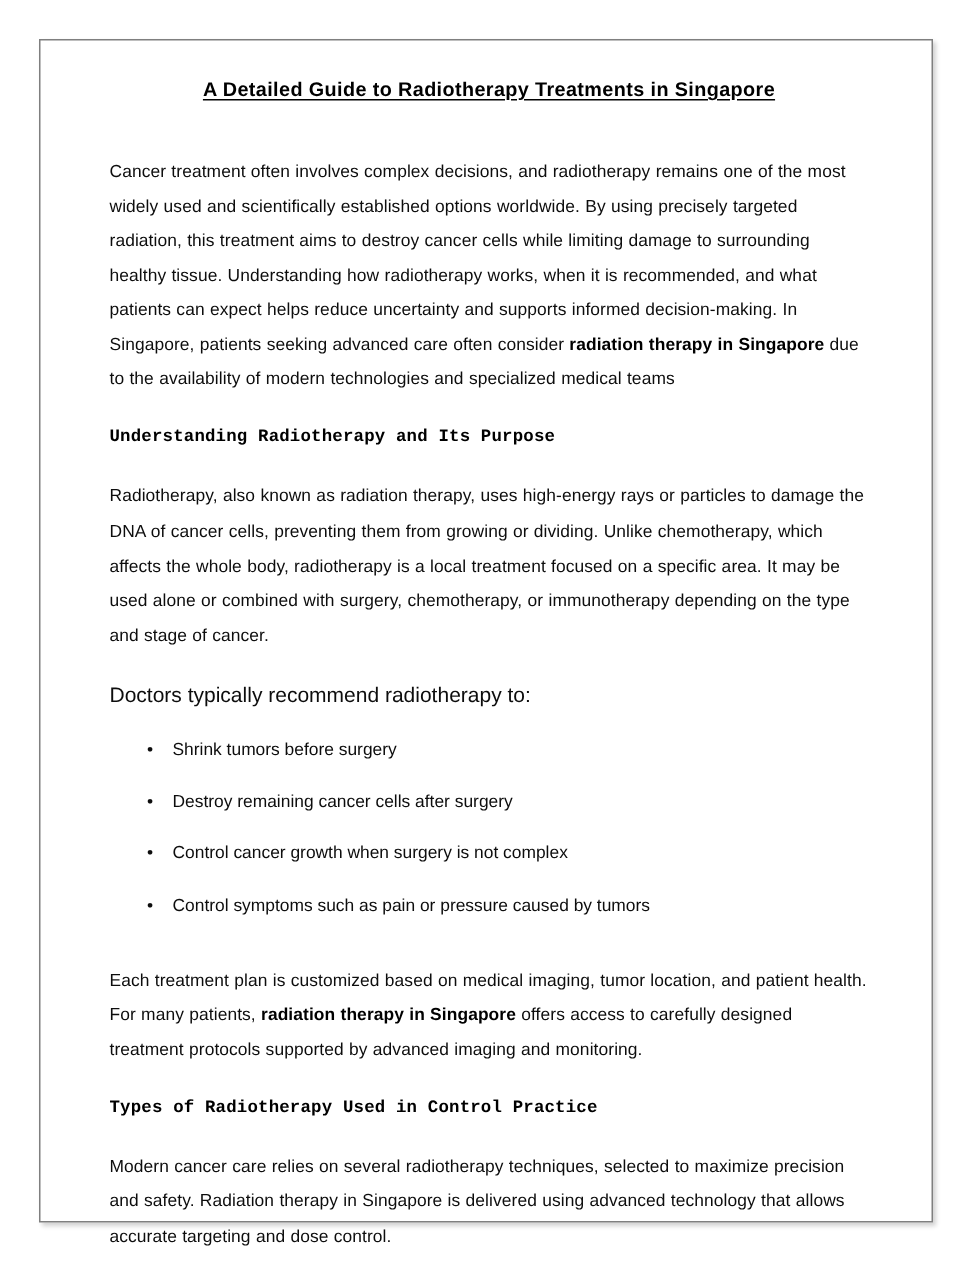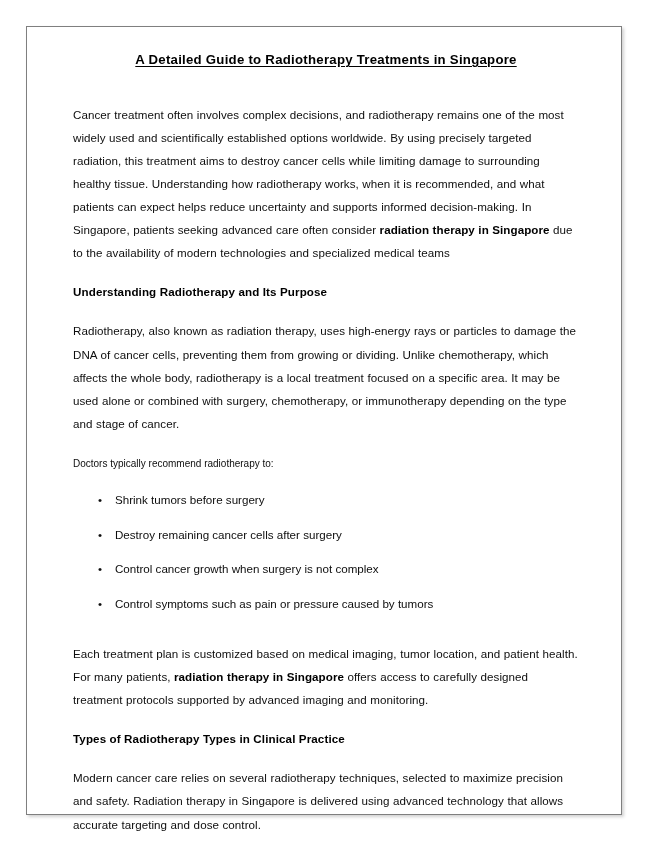--- a/index.html
+++ b/index.html
@@ -65,24 +65,25 @@
     word-spacing: 0.02em;
   }
 
   h2.section-heading {
     font-size: 11.6px;
     line-height: 21px;
     font-weight: bold;
     color: #000000;
     margin: 0 0 17px 0;
     letter-spacing: 0.01em;
+    font-family: Liberation Mono, monospace;
   }
 
   p.lead-in {
-    font-size: 10px;
+    font-size: 14px;
     line-height: 23.1px;
     color: #0d0d0d;
     margin: 0 0 14px 0;
   }
 
   ul.bullets {
     list-style: none;
     margin: 0 0 14px 0;
     padding: 0;
   }
@@ -149,19 +150,19 @@
         <li>
           <span class="bullet-dot">•</span>
           <span>Control symptoms such as pain or pressure caused by tumors</span>
         </li>
       </ul>
 
       <div class="spacer-sm"></div>
 
       <p class="para"><span>Each treatment plan is customized based on medical imaging, tumor location, and patient health. For many patients, </span><span class="strong">radiation therapy in Singapore</span><span> offers access to carefully designed treatment protocols supported by advanced imaging and monitoring.</span></p>
 
-      <h2 class="section-heading">Types of Radiotherapy Types in Clinical Practice</h2>
+      <h2 class="section-heading">Types of Radiotherapy Used in Control Practice</h2>
 
       <p class="para">Modern cancer care relies on several radiotherapy techniques, selected to maximize precision and safety. Radiation therapy in Singapore is delivered using advanced technology that allows accurate targeting and dose control.</p>
 
     </div>
   </div>
 </div>
 
 </body></html>

